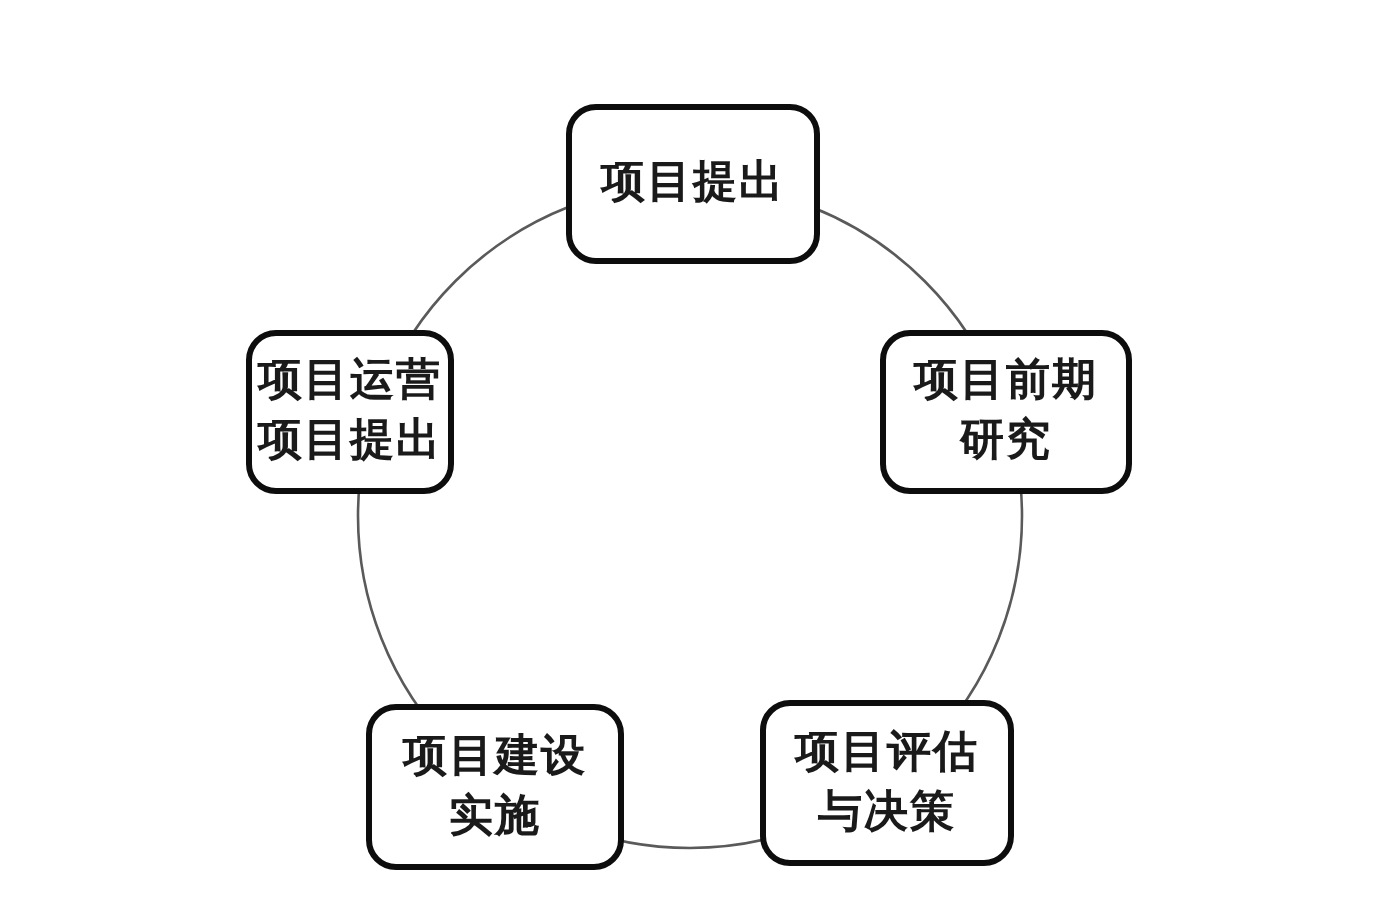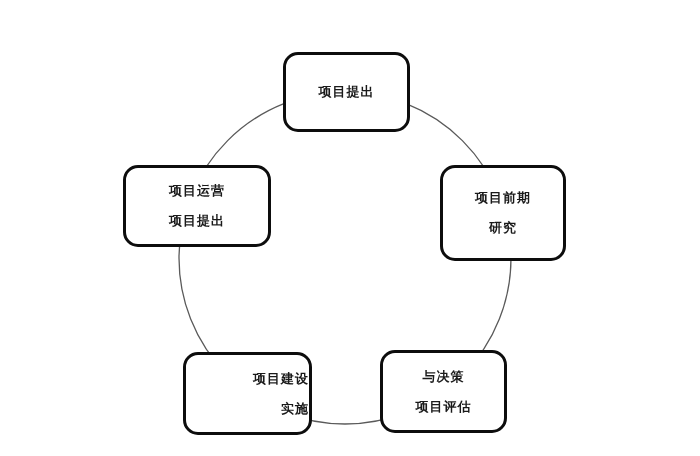--- a/index.html
+++ b/index.html
@@ -27,54 +27,54 @@
     box-sizing: border-box;
     background: #ffffff;
     border: 3px solid #0d0d0d;
     border-radius: 15px;
     display: flex;
     flex-direction: column;
     align-items: center;
     justify-content: center;
     text-align: center;
     color: #1a1a1a;
-    font-size: 13px;
+    font-size: 22px;
     font-weight: bold;
     line-height: 30px;
     letter-spacing: 1px;
     z-index: 2;
   }
   
   .node-top          { left: 283px; top:  52px; width: 127px; height: 80px; }
-  .node-right        { left: 440px; top: 165px; width: 126px; height: 96px; }
+  .node-right        { left: 440px; top: 165px; width: 126px; height: 82px; }
   .node-bottom-right { left: 380px; top: 350px; width: 127px; height: 83px; }
-  .node-bottom-left  { left: 183px; top: 352px; width: 129px; height: 83px; align-items: flex-end; }
-  .node-left         { left: 123px; top: 165px; width: 148px; height: 82px; }
+  .node-bottom-left  { left: 183px; top: 352px; width: 129px; height: 83px; }
+  .node-left         { left: 123px; top: 165px; width: 104px; height: 82px; }
 </style>
 </head>
 <body>
 
 <div class="canvas">
 
   <svg class="cycle-svg" viewBox="0 0 700 456" xmlns="http://www.w3.org/2000/svg">
     <circle cx="345" cy="258" r="166" fill="none" stroke="#5a5a5a" stroke-width="1.3"></circle>
   </svg>
 
   <div class="node node-top">
     <span>项目提出</span>
   </div>
 
   <div class="node node-right">
     <span>项目前期</span>
     <span>研究</span>
   </div>
 
   <div class="node node-bottom-right">
+    <span>项目评估</span>
     <span>与决策</span>
-    <span>项目评估</span>
   </div>
 
   <div class="node node-bottom-left">
     <span>项目建设</span>
     <span>实施</span>
   </div>
 
   <div class="node node-left">
     <span>项目运营</span>
     <span>项目提出</span>

